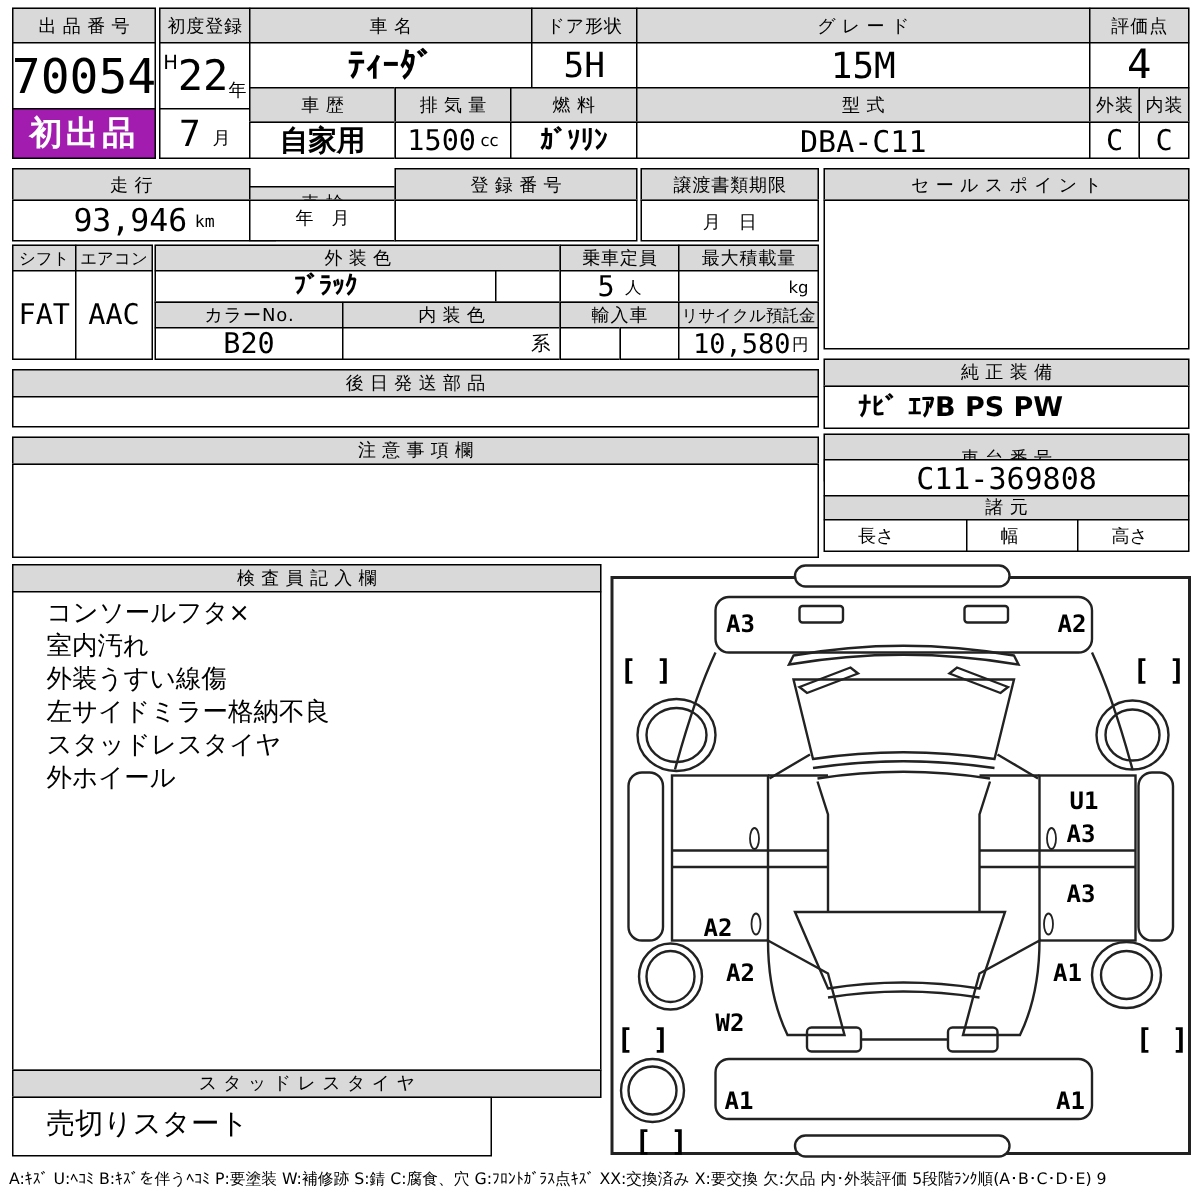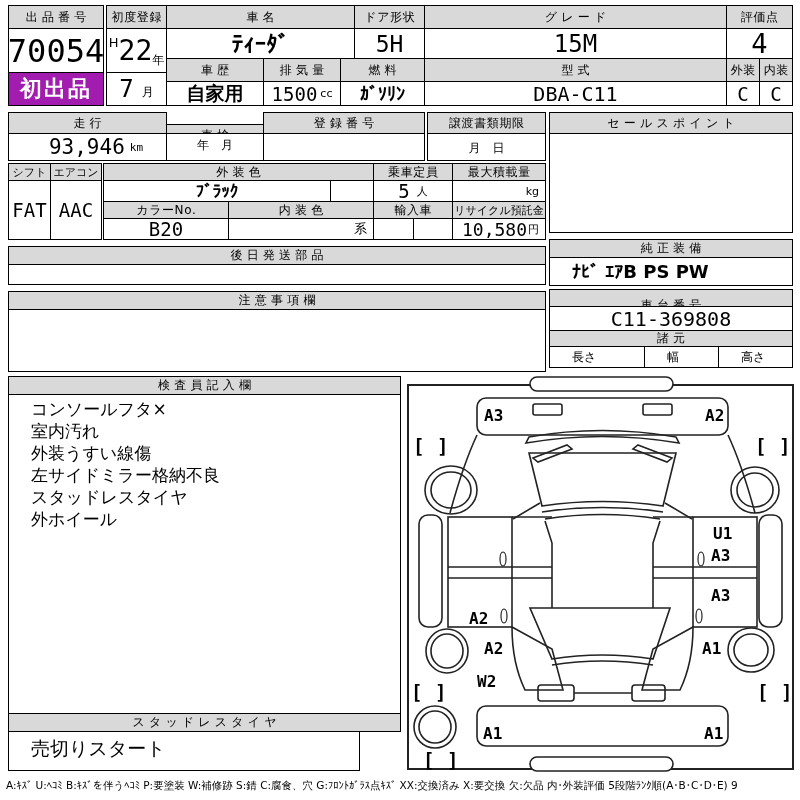--- a/index.html
+++ b/index.html
@@ -132,21 +132,21 @@
       <div>コンソールフタ×</div>
       <div>室内汚れ</div>
       <div>外装うすい線傷</div>
       <div>左サイドミラー格納不良</div>
       <div>スタッドレスタイヤ</div>
       <div>外ホイール</div>
     </div>
   </div>
 
   <div class="c h" style="left:8px;top:713px;width:393px;height:19px">スタッドレスタイヤ</div>
-  <div class="c left top-al" style="left:8px;top:731px;width:352px;height:40px;font-size:19px;padding-top:4px">売切りスタート</div>
+  <div class="c left top-al" style="left:8px;top:731px;width:320px;height:40px;font-size:19px;padding-top:4px">売切りスタート</div>
 
   <svg style="position:absolute;left:405px;top:373px" width="391" height="402" viewBox="0 0 391 402">
     <g fill="none" stroke="#222" stroke-width="1.6">
 
       <rect x="3" y="12" width="385" height="384" stroke-width="2"></rect>
 
       <rect x="125" y="4" width="143" height="14" rx="7" fill="#fff"></rect>
 
       <rect x="72" y="25" width="251" height="37" rx="9" fill="#fff"></rect>
       <rect x="128" y="31" width="29" height="11" rx="2"></rect>

